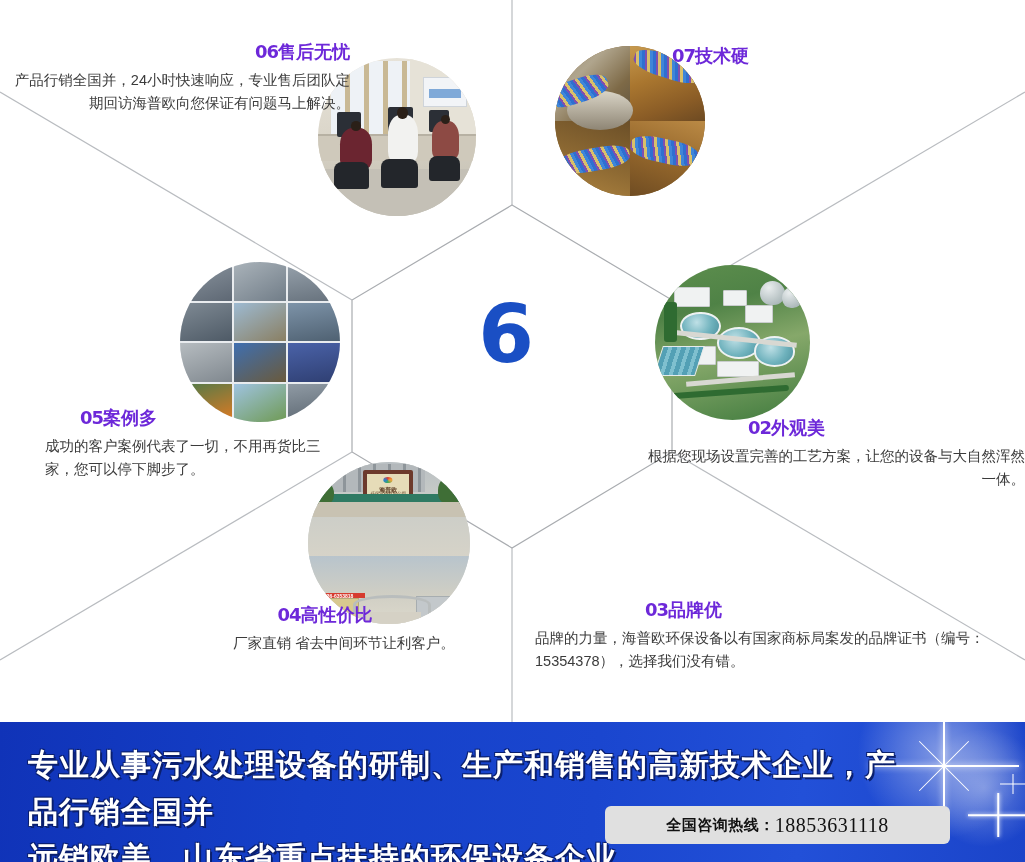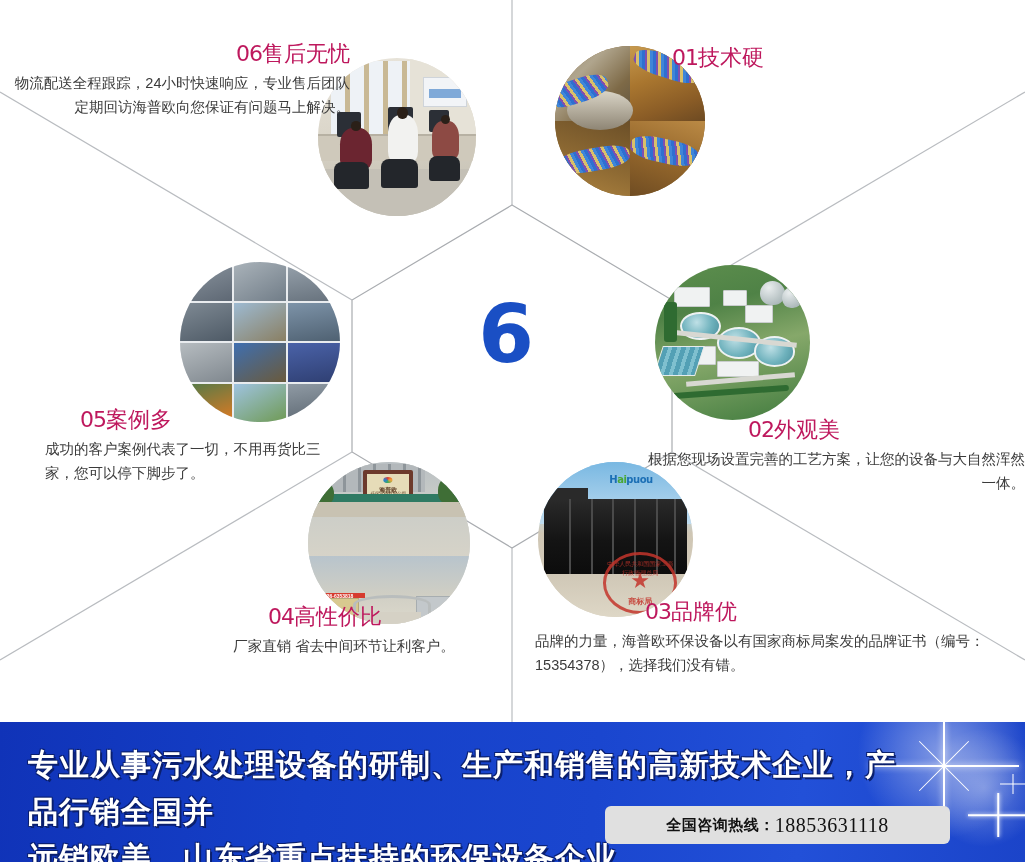--- a/index.html
+++ b/index.html
@@ -13,21 +13,21 @@
   
   .center-wrap{position:absolute;left:380px;top:290px;width:250px;height:90px;
       display:flex;align-items:center;justify-content:center;}
   .center-num{font-size:80px;font-weight:bold;color:#1a4fc4;line-height:1;
       letter-spacing:-2px;font-family:"DejaVu Sans","Liberation Sans",sans-serif;}
   .center-txt{font-size:47px;font-weight:bold;color:#1a4fc4;line-height:1;margin-left:6px;
       letter-spacing:1px;}
 
   
   .feat{position:absolute;}
-  .feat .title{font-size:22px;font-weight:normal;color:#be185d;line-height:1.1;white-space:nowrap;
+  .feat .title{font-size:18px;font-weight:bold;color:#6d28d9;line-height:1.1;white-space:nowrap;
       letter-spacing:0px;}
   .feat .title .num{font-family:"DejaVu Sans","Liberation Sans",sans-serif;letter-spacing:-1px;}
   .feat .desc{font-size:14.5px;color:#3b3b3b;line-height:1.62;margin-top:6px;}
 
   .ta-right{text-align:right;}
   .ta-left{text-align:left;}
 
   
   .circ{position:absolute;border-radius:50%;overflow:hidden;}
   .circ .inner{width:100%;height:100%;position:relative;}
@@ -194,39 +194,39 @@
         </div>
       <div class="ch ch1"></div>
         <div class="ch ch2"></div>
         <div class="ch ch3"></div>
     </div>
   </div>
   <div class="feat ta-right" style="left:10px;top:42px;width:340px;">
     <div class="title">
       <span class="num">06</span><span>售后无忧</span>
     </div>
-    <div class="desc">物流配送全程跟踪，24小时快速响应，专业售后团队定期回访海普欧向您保证有问题马上解决。</div>
+    <div class="desc">产品行销全国并，24小时快速响应，专业售后团队定期回访海普欧向您保证有问题马上解决。</div>
   </div>
 
   <div class="circ" style="left:555px;top:46px;width:150px;height:150px;">
     <div class="inner weld">
       <div class="q q1"></div>
         <div class="q q2"></div>
         <div class="q q3"></div>
         <div class="q q4"></div>
       <div class="pipe"></div>
       <div class="seam s1"></div>
         <div class="seam s2"></div>
         <div class="seam s3"></div>
         <div class="seam s4"></div>
     </div>
   </div>
   <div class="feat ta-left" style="left:672px;top:46px;width:320px;">
     <div class="title">
-      <span class="num">01</span><span>技术硬</span>
+      <span class="num">07</span><span>技术硬</span>
     </div>
   </div>
 
   <div class="circ" style="left:655px;top:265px;width:155px;height:155px;">
     <div class="inner aerial">
       <div class="tank" style="left:16%;top:30%;width:24%;height:16%;"></div>
       <div class="tank" style="left:40%;top:40%;width:26%;height:18%;"></div>
       <div class="tank" style="left:64%;top:46%;width:24%;height:17%;"></div>
       <div class="dome" style="left:68%;top:10%;width:16%;height:16%;"></div>
       <div class="dome" style="left:82%;top:14%;width:13%;height:14%;"></div>
@@ -242,40 +242,20 @@
       <div class="hedge" style="left:6%;top:24%;width:8%;height:26%;"></div>
     </div>
   </div>
   <div class="feat ta-right" style="left:640px;top:418px;width:385px;">
     <div class="title ta-left" style="margin-left:108px;">
       <span class="num">02</span><span>外观美</span>
     </div>
     <div class="desc">根据您现场设置完善的工艺方案，让您的设备与大自然浑然一体。</div>
   </div>
 
-  <div class="circ" style="left:538px;top:462px;width:155px;height:155px;">
-    <div class="inner tanks">
-      <div class="sky"></div>
-      <div class="ground"></div>
-      <div class="top"></div>
-      <div class="unit"></div>
-      <div class="rib" style="left:20%;"></div>
-        <div class="rib" style="left:34%;"></div>
-      <div class="rib" style="left:48%;"></div>
-        <div class="rib" style="left:62%;"></div>
-      <div class="rib" style="left:76%;"></div>
-        <div class="rib" style="left:88%;"></div>
-      <div class="logo">H<span>ai</span>puou</div>
-      <div class="stamp">
-        <div class="s-top">中华人民共和国国家工商行政管理总局</div>
-        <div class="star">★</div>
-        <div class="s-bot">商标局</div>
-      </div>
-    </div>
-  </div>
   <div class="feat ta-left" style="left:535px;top:600px;width:490px;">
     <div class="title" style="margin-left:110px;">
       <span class="num">03</span><span>品牌优</span>
     </div>
     <div class="desc">品牌的力量，海普欧环保设备以有国家商标局案发的品牌证书（编号：15354378），选择我们没有错。</div>
   </div>
 
   <div class="circ" style="left:308px;top:462px;width:162px;height:162px;">
     <div class="inner gate">
       <div class="upper">

